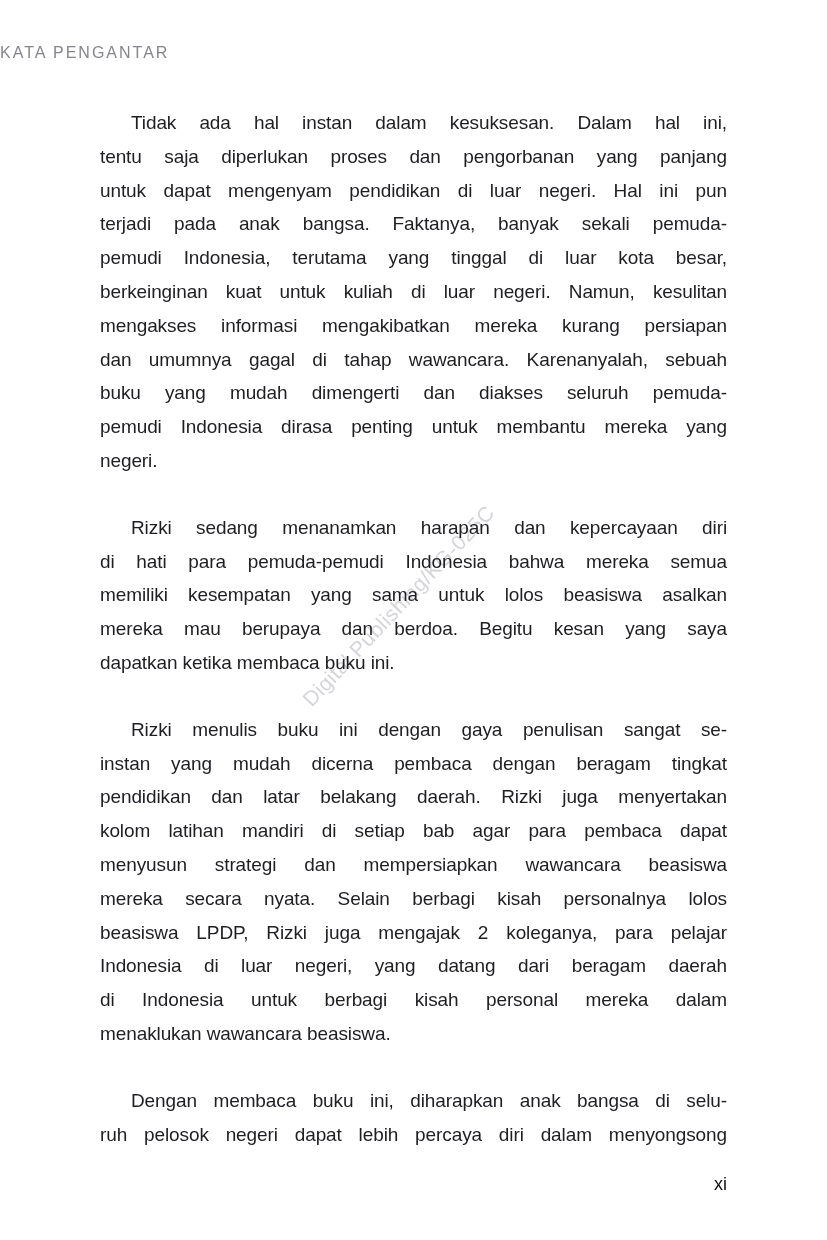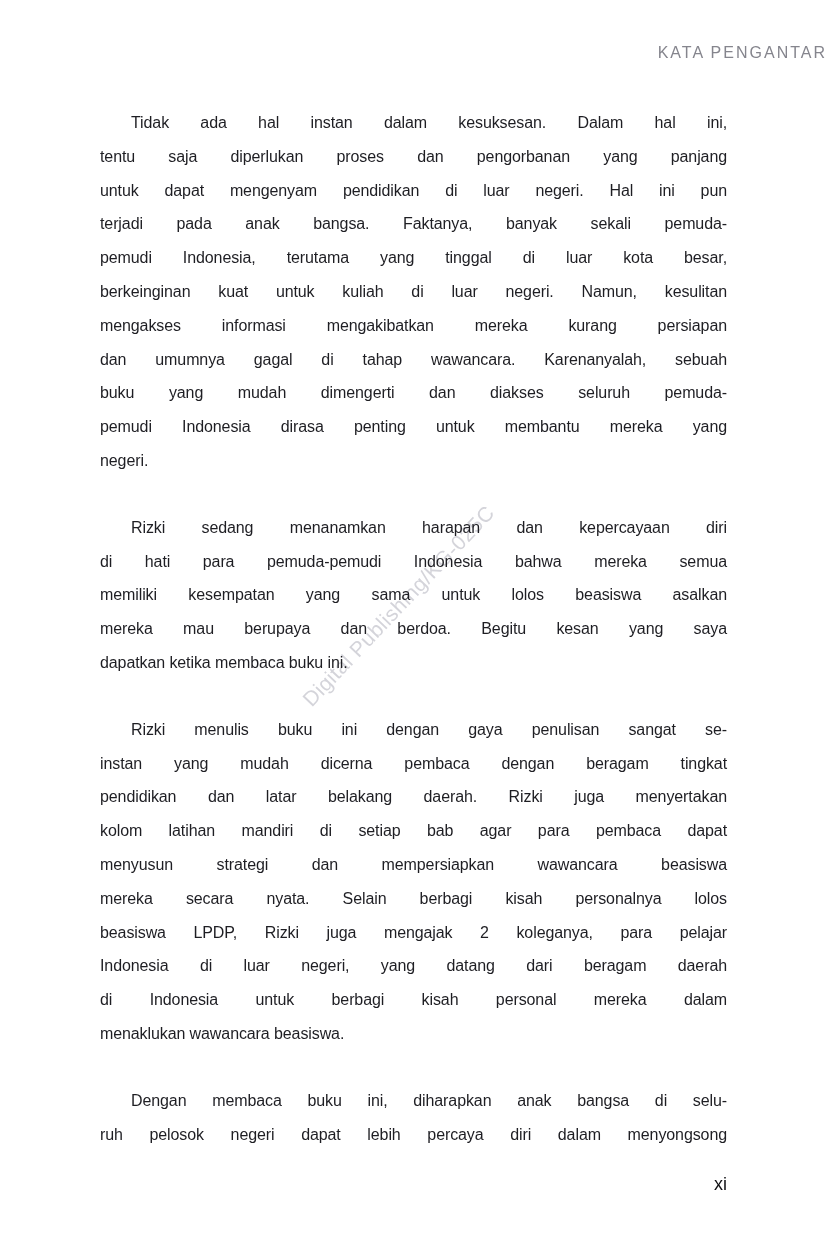--- a/index.html
+++ b/index.html
@@ -13,21 +13,21 @@
     height: 1240px;
     background: var(--bg, #ffffff);
     overflow: hidden;
     font-family: "Liberation Sans", sans-serif;
   }
   .running-head {
     position: absolute;
     top: 44px;
     left: 0;
     width: 827px;
-    text-align: right;
+    text-align: left;
     font-size: 16px;
     letter-spacing: 2px;
     color: var(--heading, #85858d);
     font-weight: 400;
   }
   .watermark {
     position: absolute;
     left: 316px;
     top: 686px;
     height: 26px;
@@ -39,21 +39,21 @@
     color: var(--watermark, #c6c6ce);
     opacity: 0.75;
     white-space: nowrap;
     pointer-events: none;
   }
   .body-text {
     position: absolute;
     left: 100px;
     top: 106px;
     width: 627px;
-    font-size: 16px;
+    font-size: 19px;
     line-height: 33.8px;
     color: var(--body, #1e1e23);
     letter-spacing: -0.1px;
   }
   .para + .para {
     margin-top: 33px;
   }
   .line {
     text-align: justify;
     text-align-last: justify;

